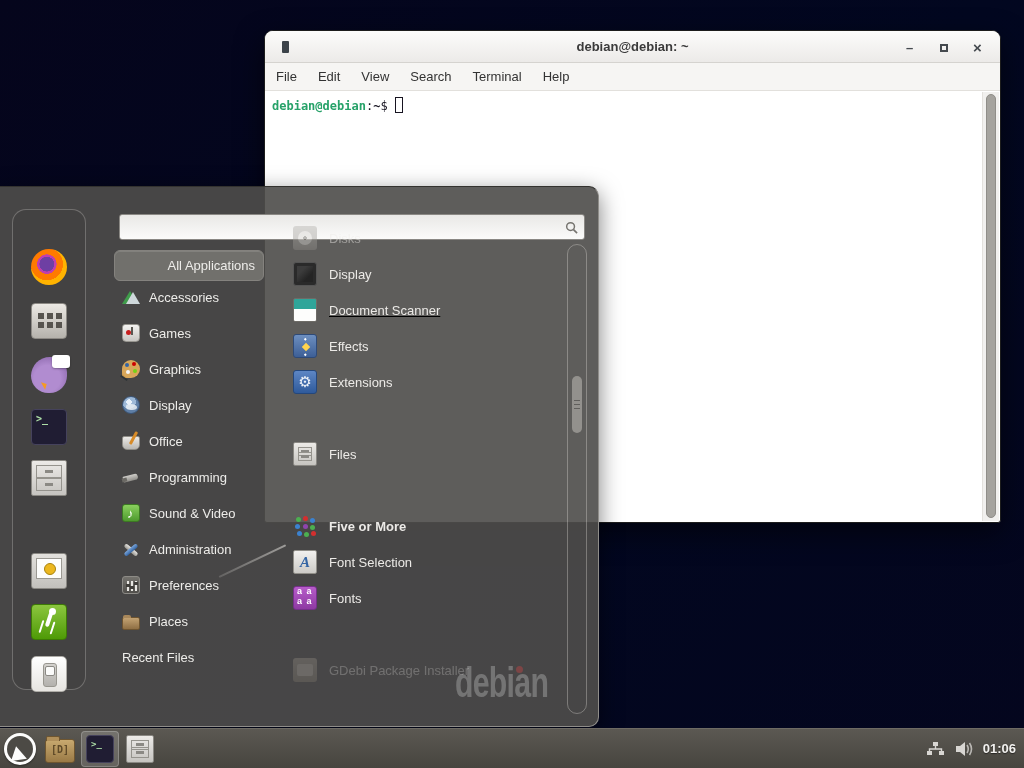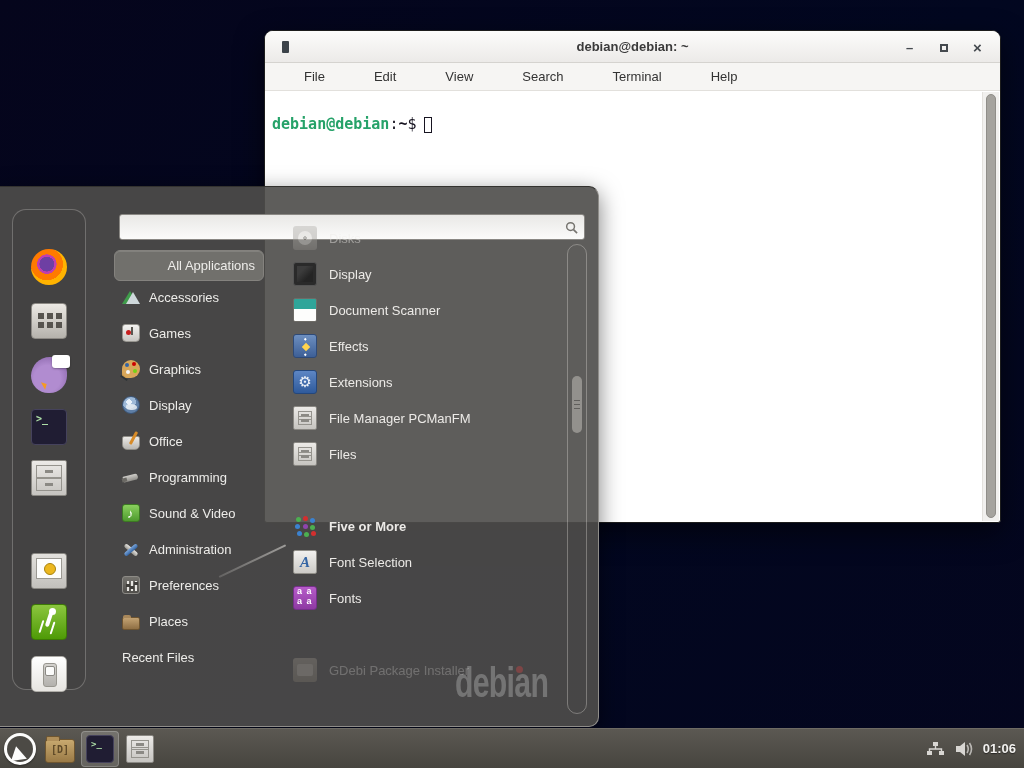--- a/index.html
+++ b/index.html
@@ -18,24 +18,24 @@
     background:#3c4349; border-radius:1px; }
   .title { flex:1; text-align:center; font-size:13px; font-weight:bold; color:#3a3a3a; }
   .win-btns { position:absolute; right:16px; top:0; height:32px; display:flex; gap:21px; align-items:center; }
   .wb { width:13px; height:13px; color:#454a4f; font-size:13px; line-height:13px;
     text-align:center; cursor:default; }
   .wb.min { font-weight:bold; }
   .wb.max span { display:inline-block; width:8px; height:8px; border:2px solid #454a4f; }
   .wb.close { font-weight:bold; font-size:15px; }
   .menubar { height:28px; background:#f6f5f3; border-bottom:1px solid #e2e0dc;
     display:flex; align-items:center; padding-left:11px; gap:21px; }
-  .mitem { font-size:13px; color:#333; cursor:default;margin-left:28px; }
+  .mitem { font-size:13px; color:#333; cursor:default; }
   .term-body { position:absolute; top:61px; bottom:1px; left:1px; right:1px; background:#fff; }
-  .term-text { padding:23px 6px; font-family:"DejaVu Sans Mono","Liberation Mono",monospace;
-    font-size:15px; color:#171421; white-space:pre; }
+  .term-text { padding:5px 6px; font-family:"DejaVu Sans Mono","Liberation Mono",monospace;
+    font-size:12px; color:#171421; white-space:pre; }
   .p-user { color:#26a269; font-weight:bold; }
   .p-rest { color:#171421; font-weight:bold; }
   .p-sym  { color:#171421; }
   .cursor { display:inline-block; width:8px; height:16px; border:1px solid #171421;
     margin-left:7px; vertical-align:text-bottom; }
   .term-scroll { position:absolute; top:0; bottom:0; right:0; width:17px; background:#f1f0ee;
     border-left:1px solid #e3e1dd; }
   .term-thumb { position:absolute; top:2px; bottom:3px; left:3px; width:10px;
     background:#a5a39e; border-radius:5px; border:1px solid #8f8d88; }
 
@@ -393,35 +393,31 @@
     </div>
   <div class="apps" id="menu-apps">
       <div class="app-row fade1" style="top: 0px;">
         <span class="icon ai i-disks"></span>
         <span class="app-label">Disks</span>
       </div>
       <div class="app-row" style="top: 36px;">
         <span class="icon ai i-display"></span>
         <span class="app-label">Display</span>
       </div>
-      <div class="app-row" style="top: 72px;">
+      <div class="app-row" style="top: 72px; text-decoration: underline;">
         <span class="icon ai i-docscanner"></span>
         <span class="app-label">Document Scanner</span>
       </div>
       <div class="app-row" style="top: 108px;">
         <span class="icon ai i-effects"></span>
         <span class="app-label">Effects</span>
       </div>
       <div class="app-row" style="top: 144px;">
         <span class="icon ai i-extensions"></span>
         <span class="app-label">Extensions</span>
-      </div>
-      <div class="app-row" style="top: 180px;">
-        <span class="icon ai i-cabinet"></span>
-        <span class="app-label">File Manager PCManFM</span>
       </div>
       <div class="app-row" style="top: 216px;">
         <span class="icon ai i-cabinet"></span>
         <span class="app-label">Files</span>
       </div>
       <div class="app-row" style="top: 288px; font-weight: bold;">
         <span class="icon ai i-fiveormore"></span>
         <span class="app-label">Five or More</span>
       </div>
       <div class="app-row" style="top: 324px;">

